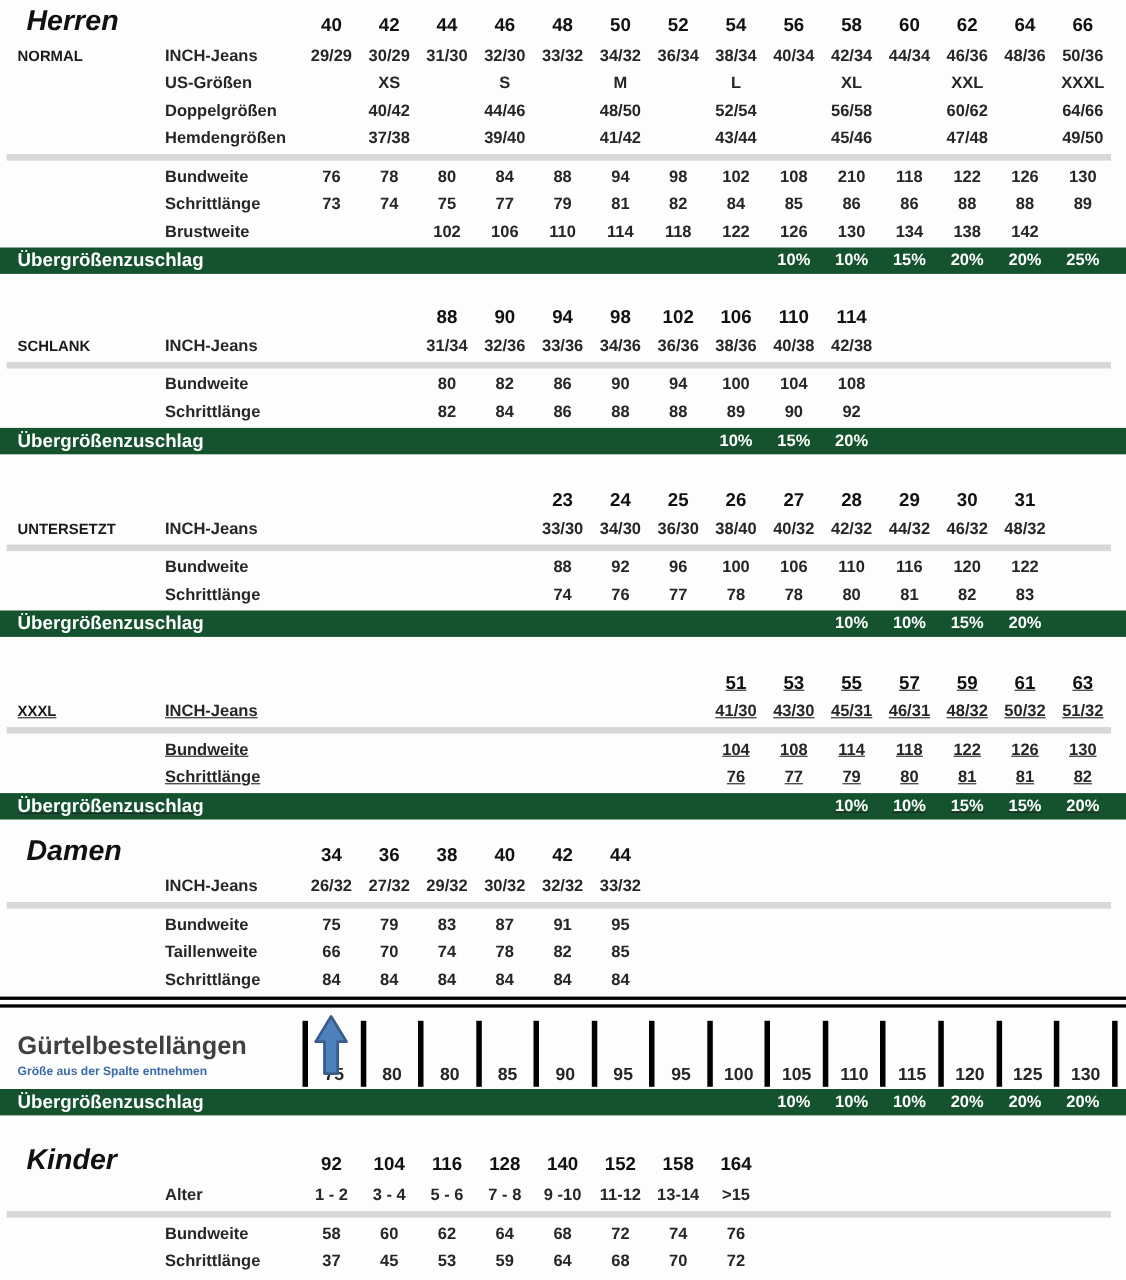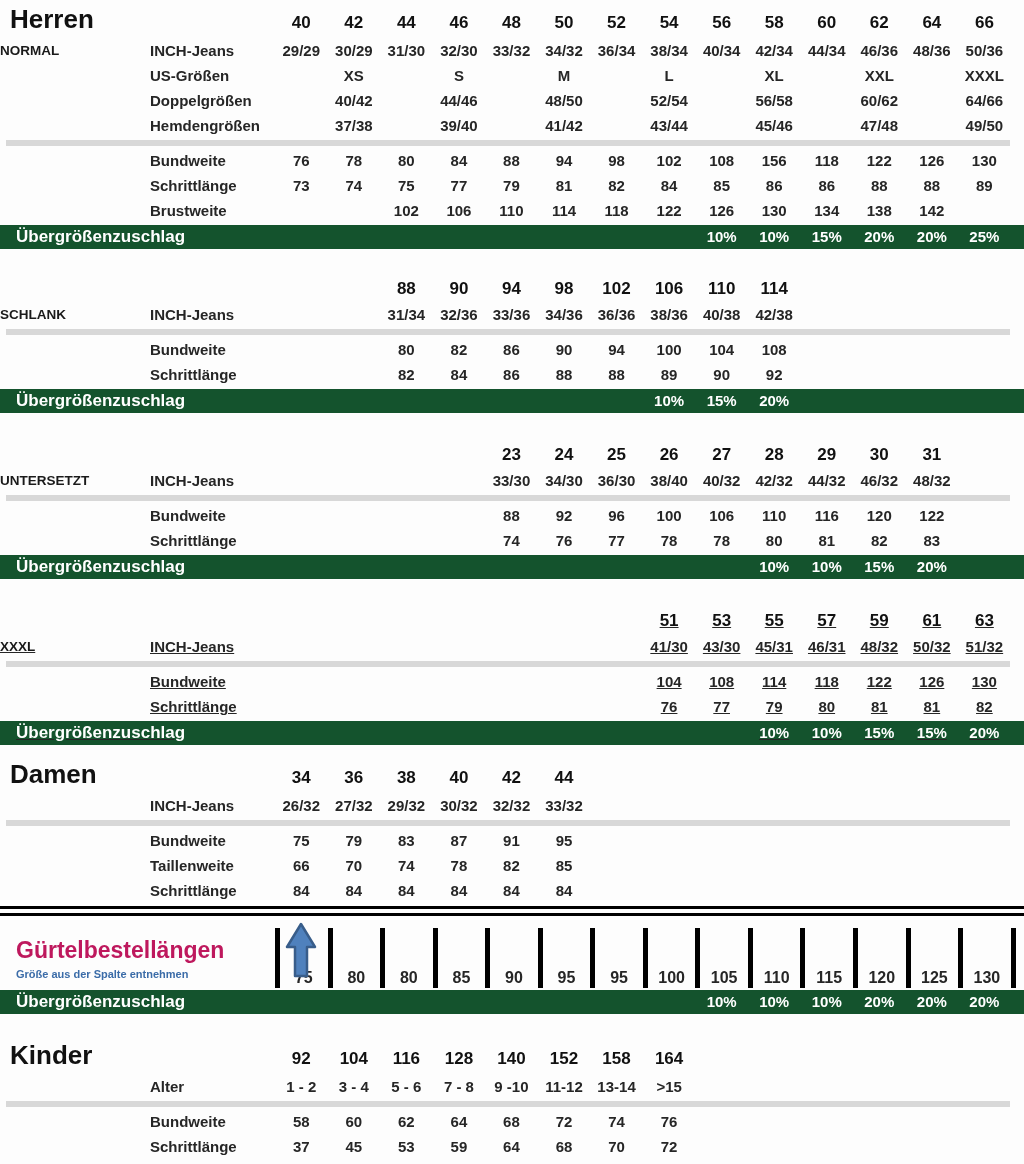--- a/index.html
+++ b/index.html
@@ -1,39 +1,39 @@
 <!DOCTYPE html>
 <html><head>
 <meta charset="utf-8">
 <style>
   * { margin:0; padding:0; box-sizing:border-box; }
   body { background:#ffffff; font-family:"Liberation Sans", sans-serif; color:#262626; }
   .page { width:1024px; height:1164px; background:#fdfdfd; overflow:hidden; padding-top:8px; }
 
   .row { display:flex; align-items:flex-end; height:25px; line-height:25px; }
-  .c-section { width:150px; font-weight:700; font-size:13.5px; color:#1a1a1a; white-space:nowrap; }
+  .c-section { width:150px; padding-left:16px; font-weight:700; font-size:13.5px; color:#1a1a1a; white-space:nowrap; }
   .c-label   { width:125px; font-weight:600; font-size:15px; color:#262626; white-space:nowrap; }
-  .c-titlewrap { width:275px; padding-left:10px; white-space:nowrap; }
+  .c-titlewrap { width:275px; padding-left:24px; white-space:nowrap;font-style:italic; }
   .title { font-size:26px; font-weight:700; color:#111; line-height:30px; display:inline-block; }
   .cells { display:flex; }
   .cell { width:52.55px; text-align:center; font-size:15px; font-weight:600; color:#262626; white-space:nowrap; }
   .size-head { font-size:17px; font-weight:700; color:#111; }
   .header-row { height:30px; line-height:30px; }
 
   .sep { height:6px; background:#d8d8d8; margin:2px 14px 2px 6px; }
 
   .bar { background:#14532d; height:24px; line-height:24px; margin-top:2px; display:flex; align-items:center; }
   .bar-label { width:275px; padding-left:16px; color:#ffffff; font-size:17px; font-weight:700; white-space:nowrap; }
   .bar .cell { color:#ffffff; font-weight:700; font-size:15px; }
 
   .double-line { height:10px; border-top:3px solid #000; border-bottom:3px solid #000; margin-top:3px; }
 
   .ruler-row { display:flex; align-items:flex-end; position:relative; height:70px; margin-top:2px; }
   .ruler-labels { width:275px; padding-left:16px; padding-bottom:4px; }
-  .ruler-title { font-size:23px; font-weight:700; color:#be185d; line-height:28px; white-space:nowrap; }
+  .ruler-title { font-size:23px; font-weight:700; color:#404040; line-height:28px; white-space:nowrap; }
   .ruler-sub { font-size:11px; font-weight:700; line-height:20px; white-space:nowrap; }
   .ruler-cells { display:flex; border-right:5px solid #000; }
   .ruler-cell { width:52.55px; height:60px; border-left:5px solid #000;
                 display:flex; align-items:flex-end; justify-content:center;
                 font-size:16px; font-weight:600; padding-bottom:1px; }
   .up-arrow { position:absolute; left:284px; top:4px; }
 
   .mt-schlank { margin-top:26px; }
   .mt-unters  { margin-top:28px; }
   .mt-bauch   { margin-top:28px;text-decoration:underline; }
@@ -152,21 +152,21 @@
       <div class="cells">
           <div class="cell">76</div>
           <div class="cell">78</div>
           <div class="cell">80</div>
           <div class="cell">84</div>
           <div class="cell">88</div>
           <div class="cell">94</div>
           <div class="cell">98</div>
           <div class="cell">102</div>
           <div class="cell">108</div>
-          <div class="cell">156</div>
+          <div class="cell">210</div>
           <div class="cell">118</div>
           <div class="cell">122</div>
           <div class="cell">126</div>
           <div class="cell">130</div>
         </div>
     </div>
     <div class="row">
       <div class="c-section"></div>
       <div class="c-label">Schrittlänge</div>
       <div class="cells">

